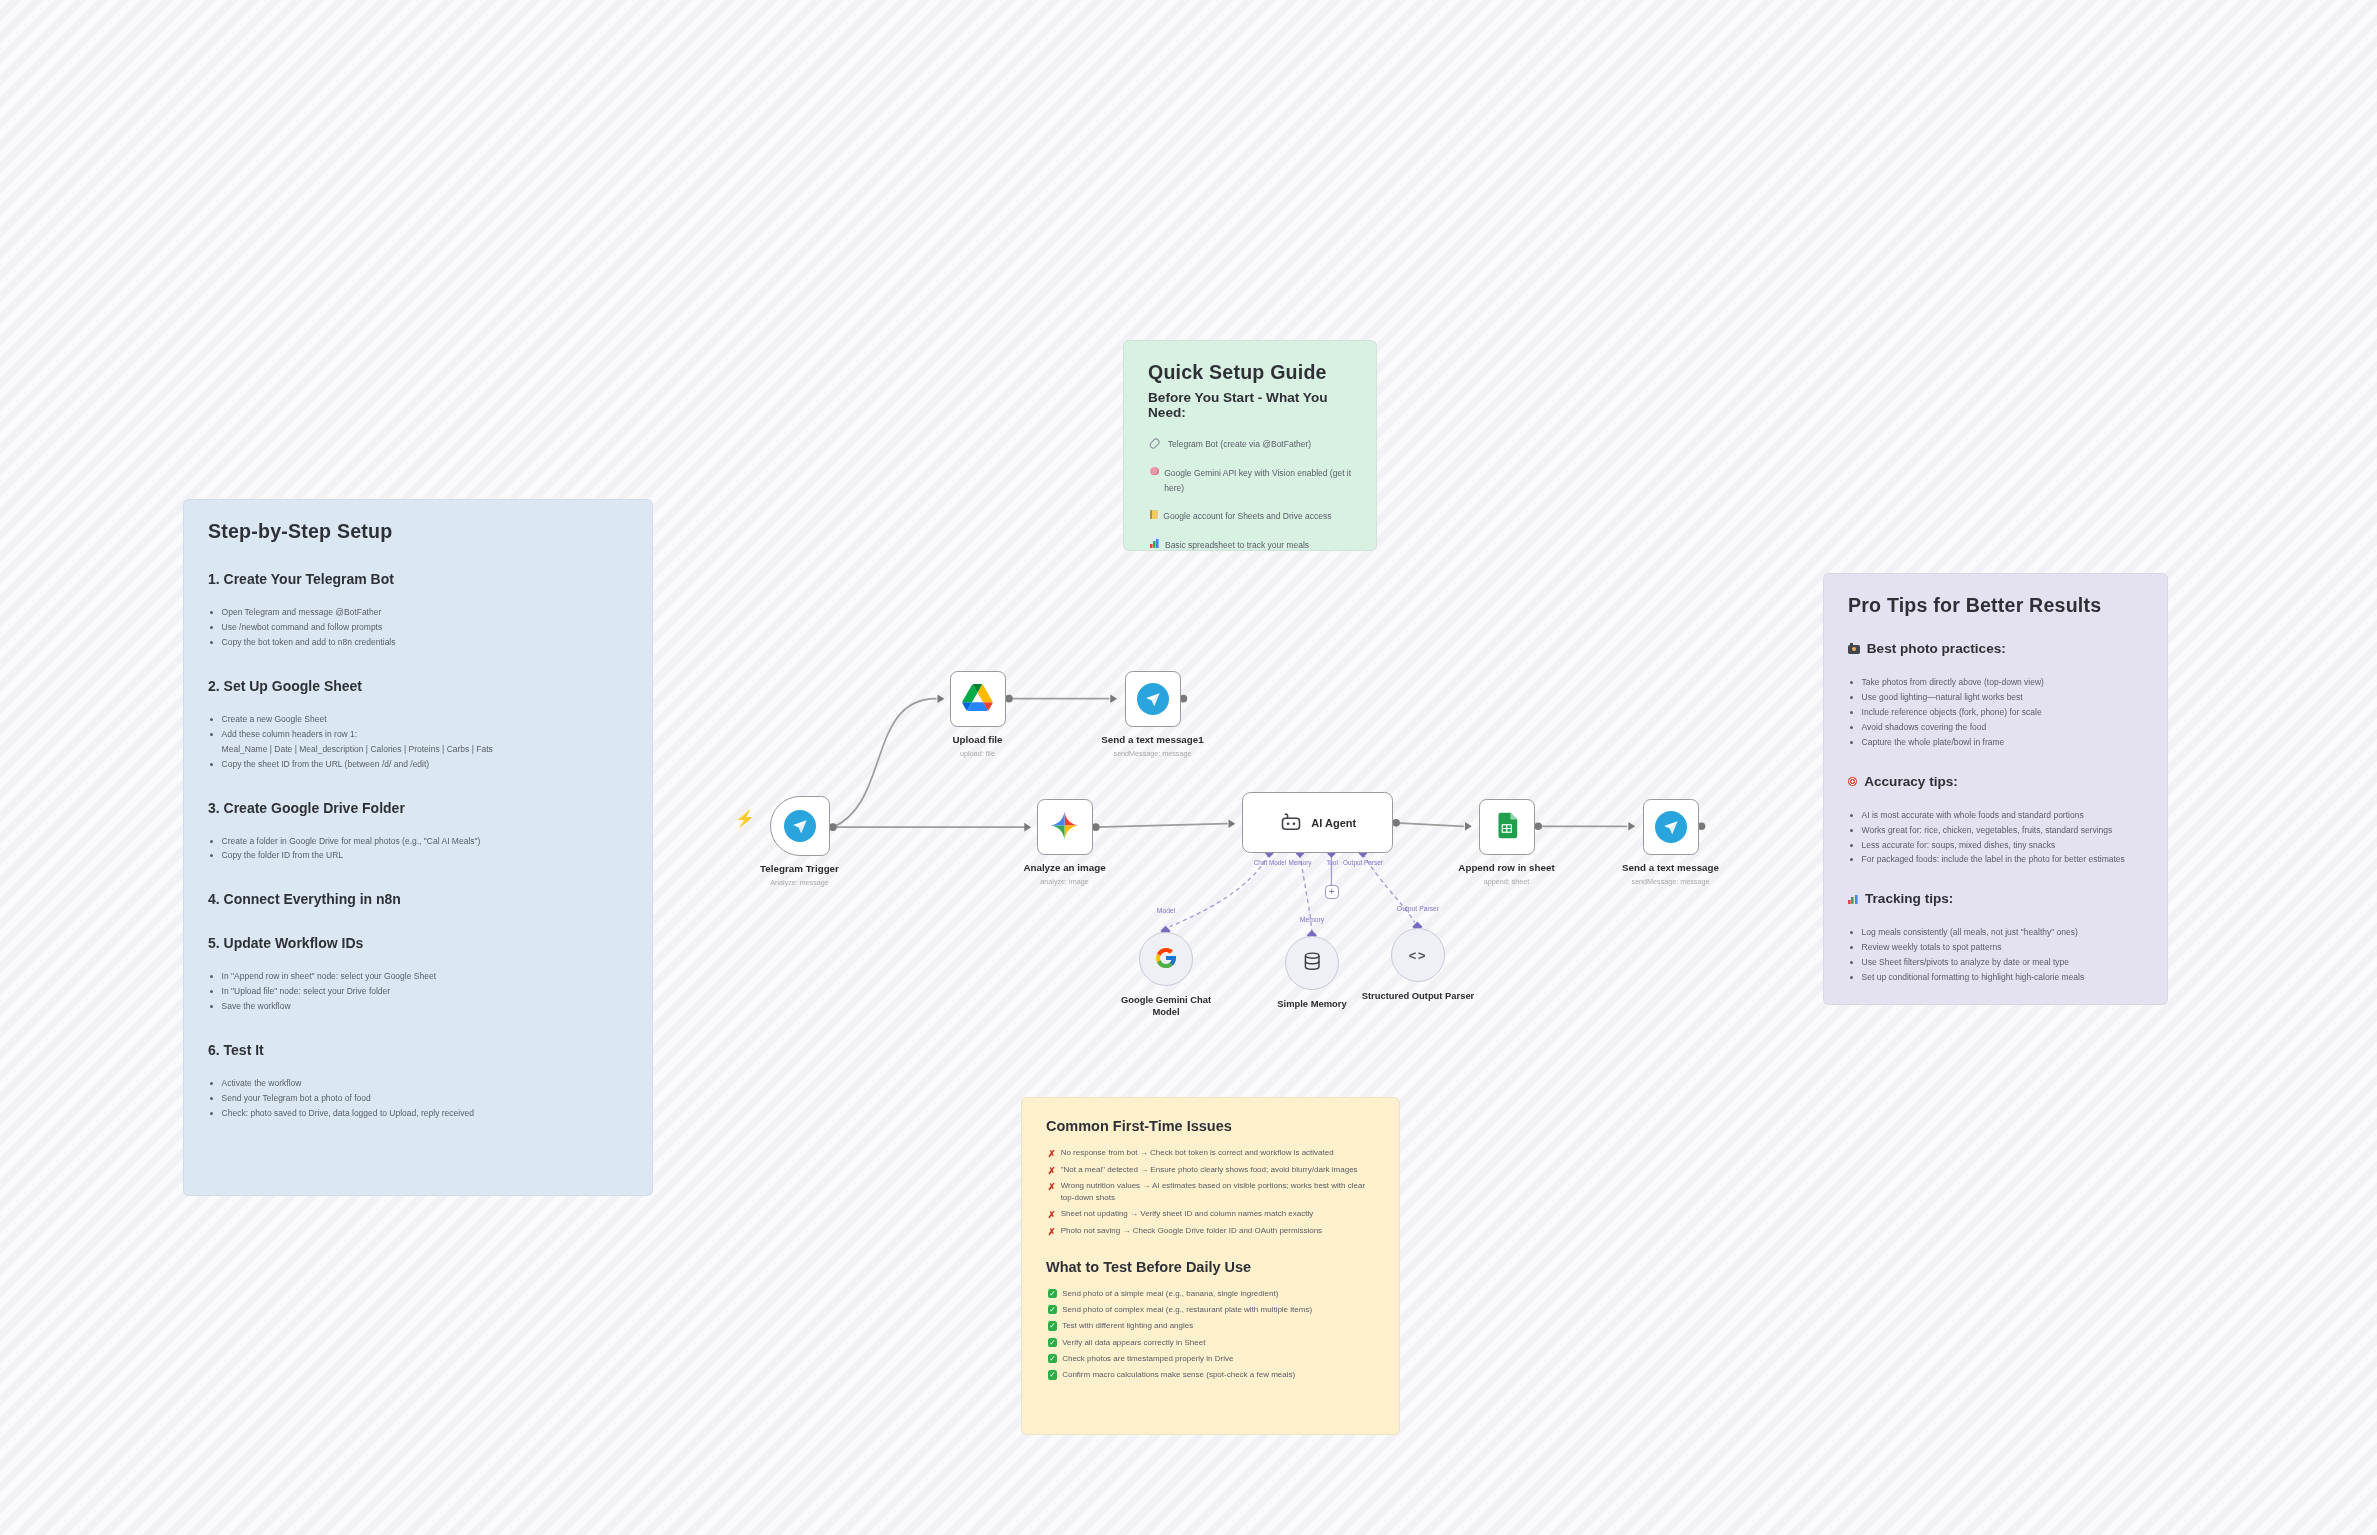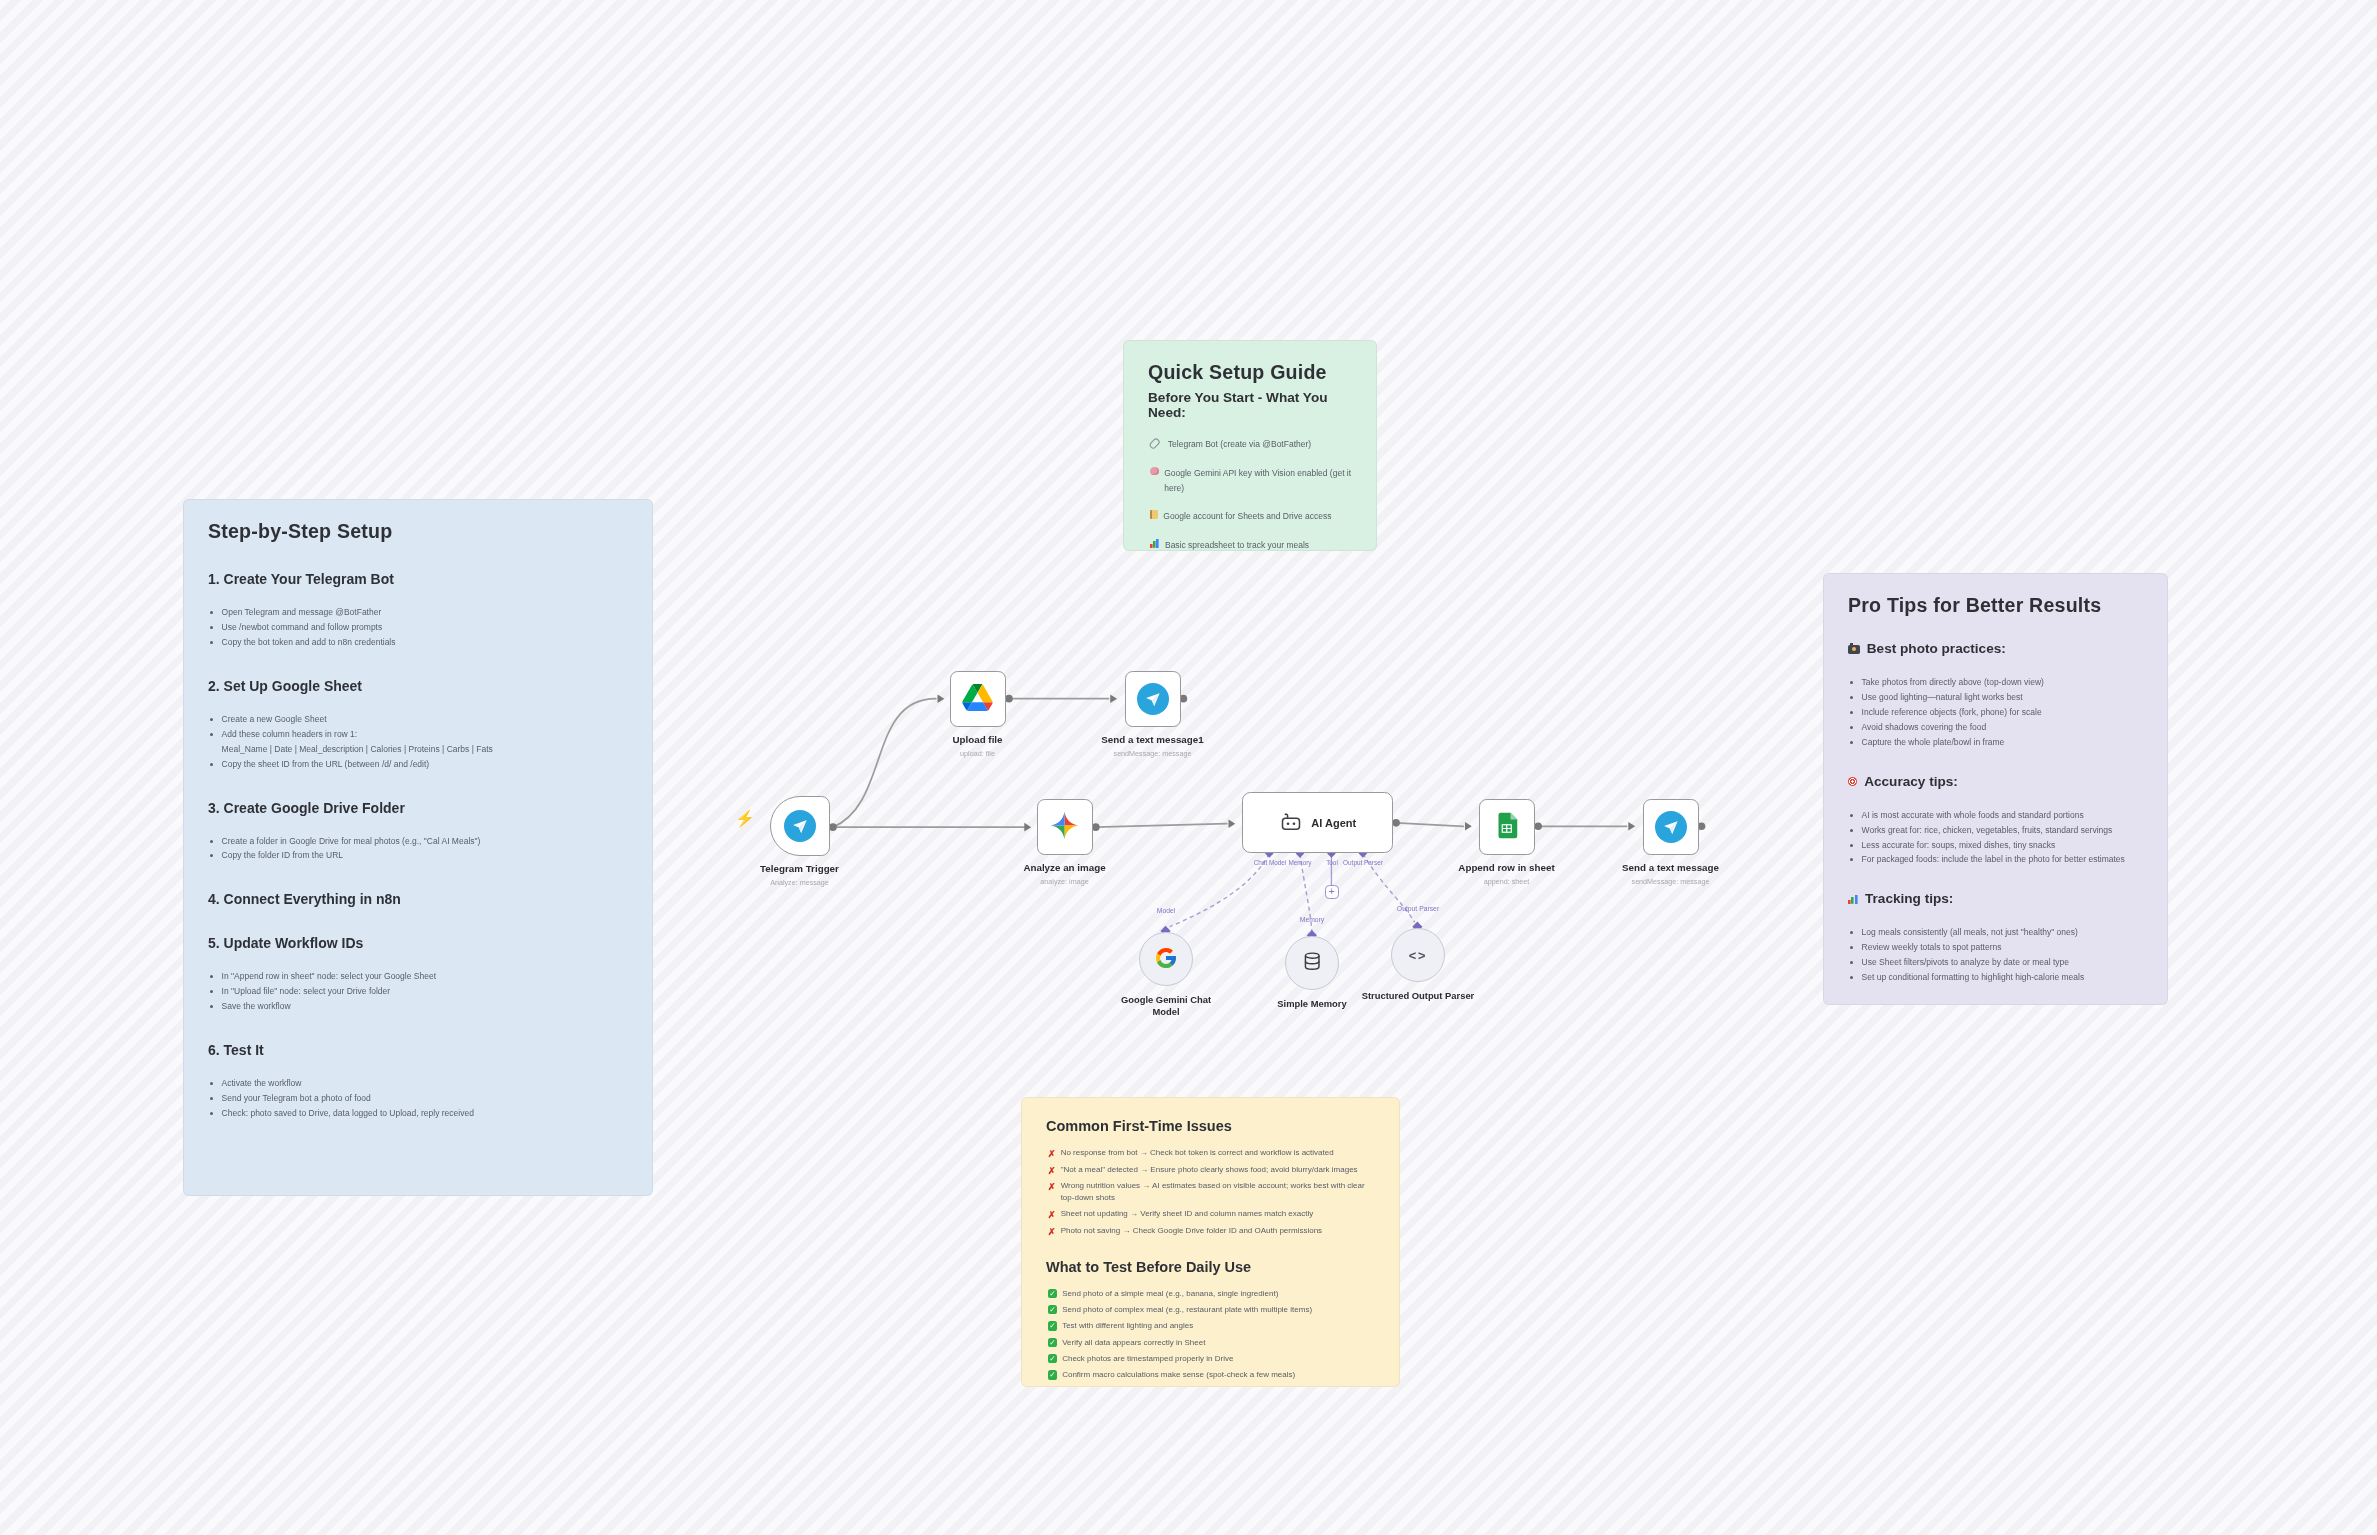--- a/index.html
+++ b/index.html
@@ -17,21 +17,21 @@
   .note ul{margin:0;padding:0 0 0 13.6px;}
   .note li{font-size:8.5px;color:#585d66;line-height:1.75;}
   .note-blue{left:183px;top:499px;width:470px;height:697px;background:#dbe8f4;}
   .note-blue h2{margin-top:28px;}
   .note-blue ul{margin-top:18px;}
   .li-sub{display:block;}
   .li-sub:empty{display:none;}
   .note-green{left:1123px;top:340px;width:254px;height:211px;background:#d9f1e3;}
   .note-green h2{margin-top:6px;font-size:13.6px;}
   .note-purple{left:1823px;top:573px;width:345px;height:432px;background:#e4e2f0;}
-  .note-yellow{left:1021px;top:1097px;width:379px;height:290px;background:#fcf0cd;}
+  .note-yellow{left:1021px;top:1097px;width:379px;height:338px;background:#fcf0cd;}
   .note-yellow h2{font-size:14.5px;}
   .note-yellow .mt{margin-top:22px;}
   .icon-list{list-style:none;padding-left:1.7px !important;}
   .icon-list li{display:flex;align-items:flex-start;gap:5.1px;}
   .note-green .icon-list{margin-top:17px;}
   .note-green .icon-list li{margin-bottom:13.6px;}
   .note-yellow .icon-list{margin-top:12.8px;}
   .note-yellow .icon-list li{margin-bottom:4.3px;font-size:8px;line-height:1.5;}
   .sec-head{display:flex;align-items:center;gap:6.8px;font-size:13.6px;font-weight:bold;
             color:#2e3036;margin-top:24px;}
@@ -185,21 +185,21 @@
   <li>
         <span class="ic" data-icon="cross"></span>
         <span>No response from bot → Check bot token is correct and workflow is activated</span>
       </li>
       <li>
         <span class="ic" data-icon="cross"></span>
         <span>"Not a meal" detected → Ensure photo clearly shows food; avoid blurry/dark images</span>
       </li>
       <li>
         <span class="ic" data-icon="cross"></span>
-        <span>Wrong nutrition values → AI estimates based on visible account; works best with clear top-down shots</span>
+        <span>Wrong nutrition values → AI estimates based on visible portions; works best with clear top-down shots</span>
       </li>
       <li>
         <span class="ic" data-icon="cross"></span>
         <span>Sheet not updating → Verify sheet ID and column names match exactly</span>
       </li>
       <li>
         <span class="ic" data-icon="cross"></span>
         <span>Photo not saving → Check Google Drive folder ID and OAuth permissions</span>
       </li>
     </ul>

